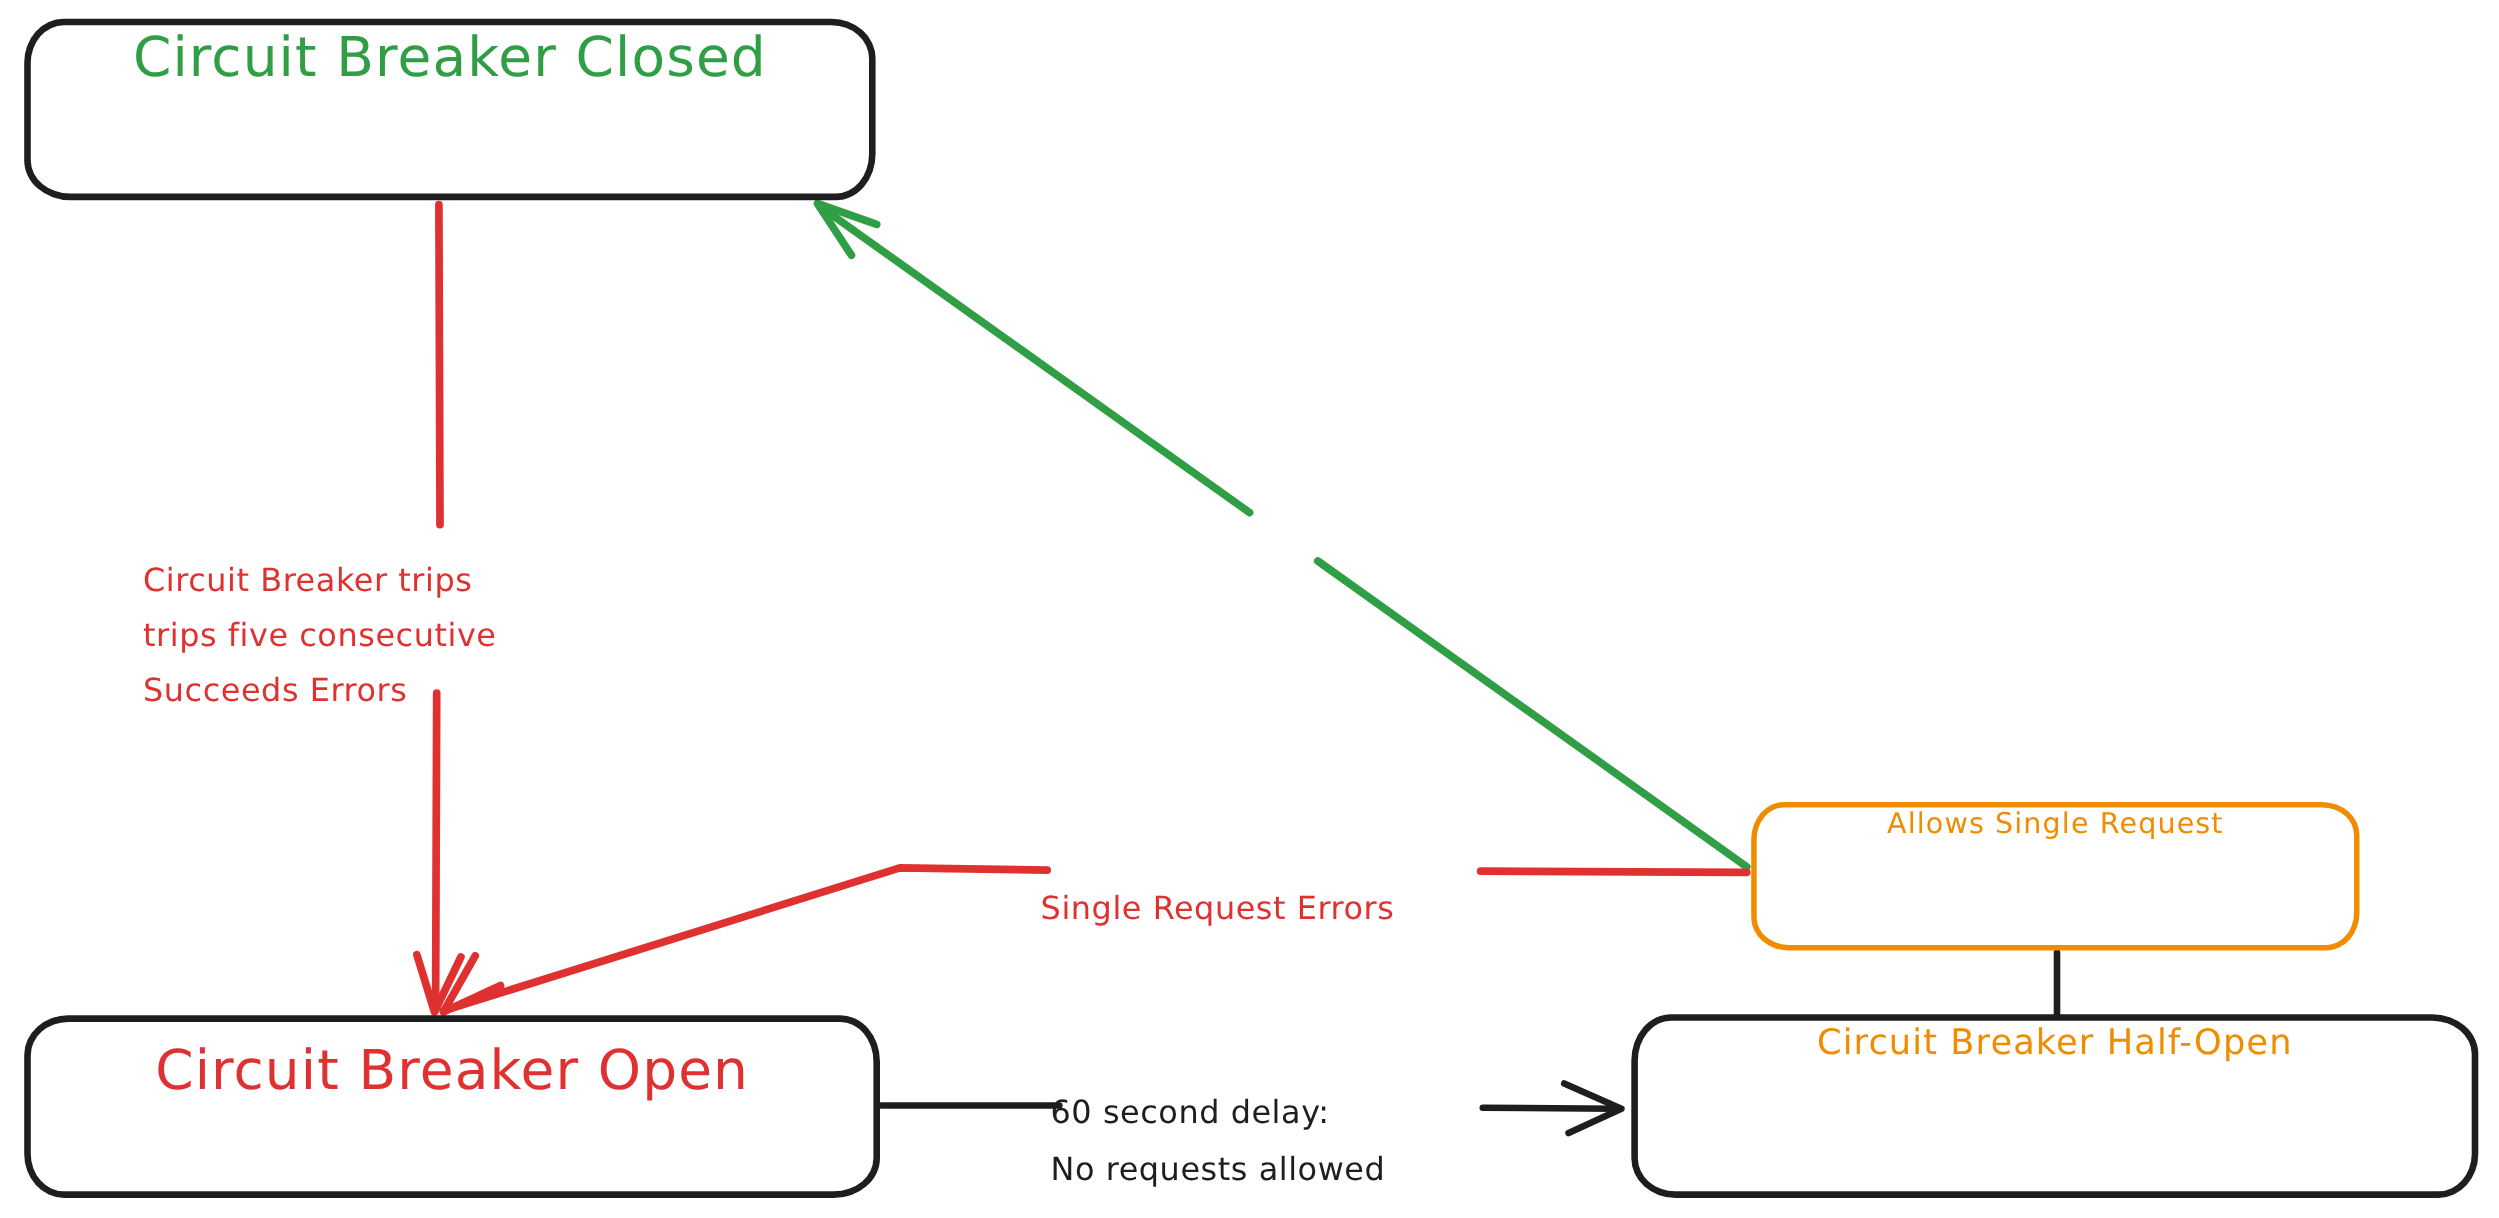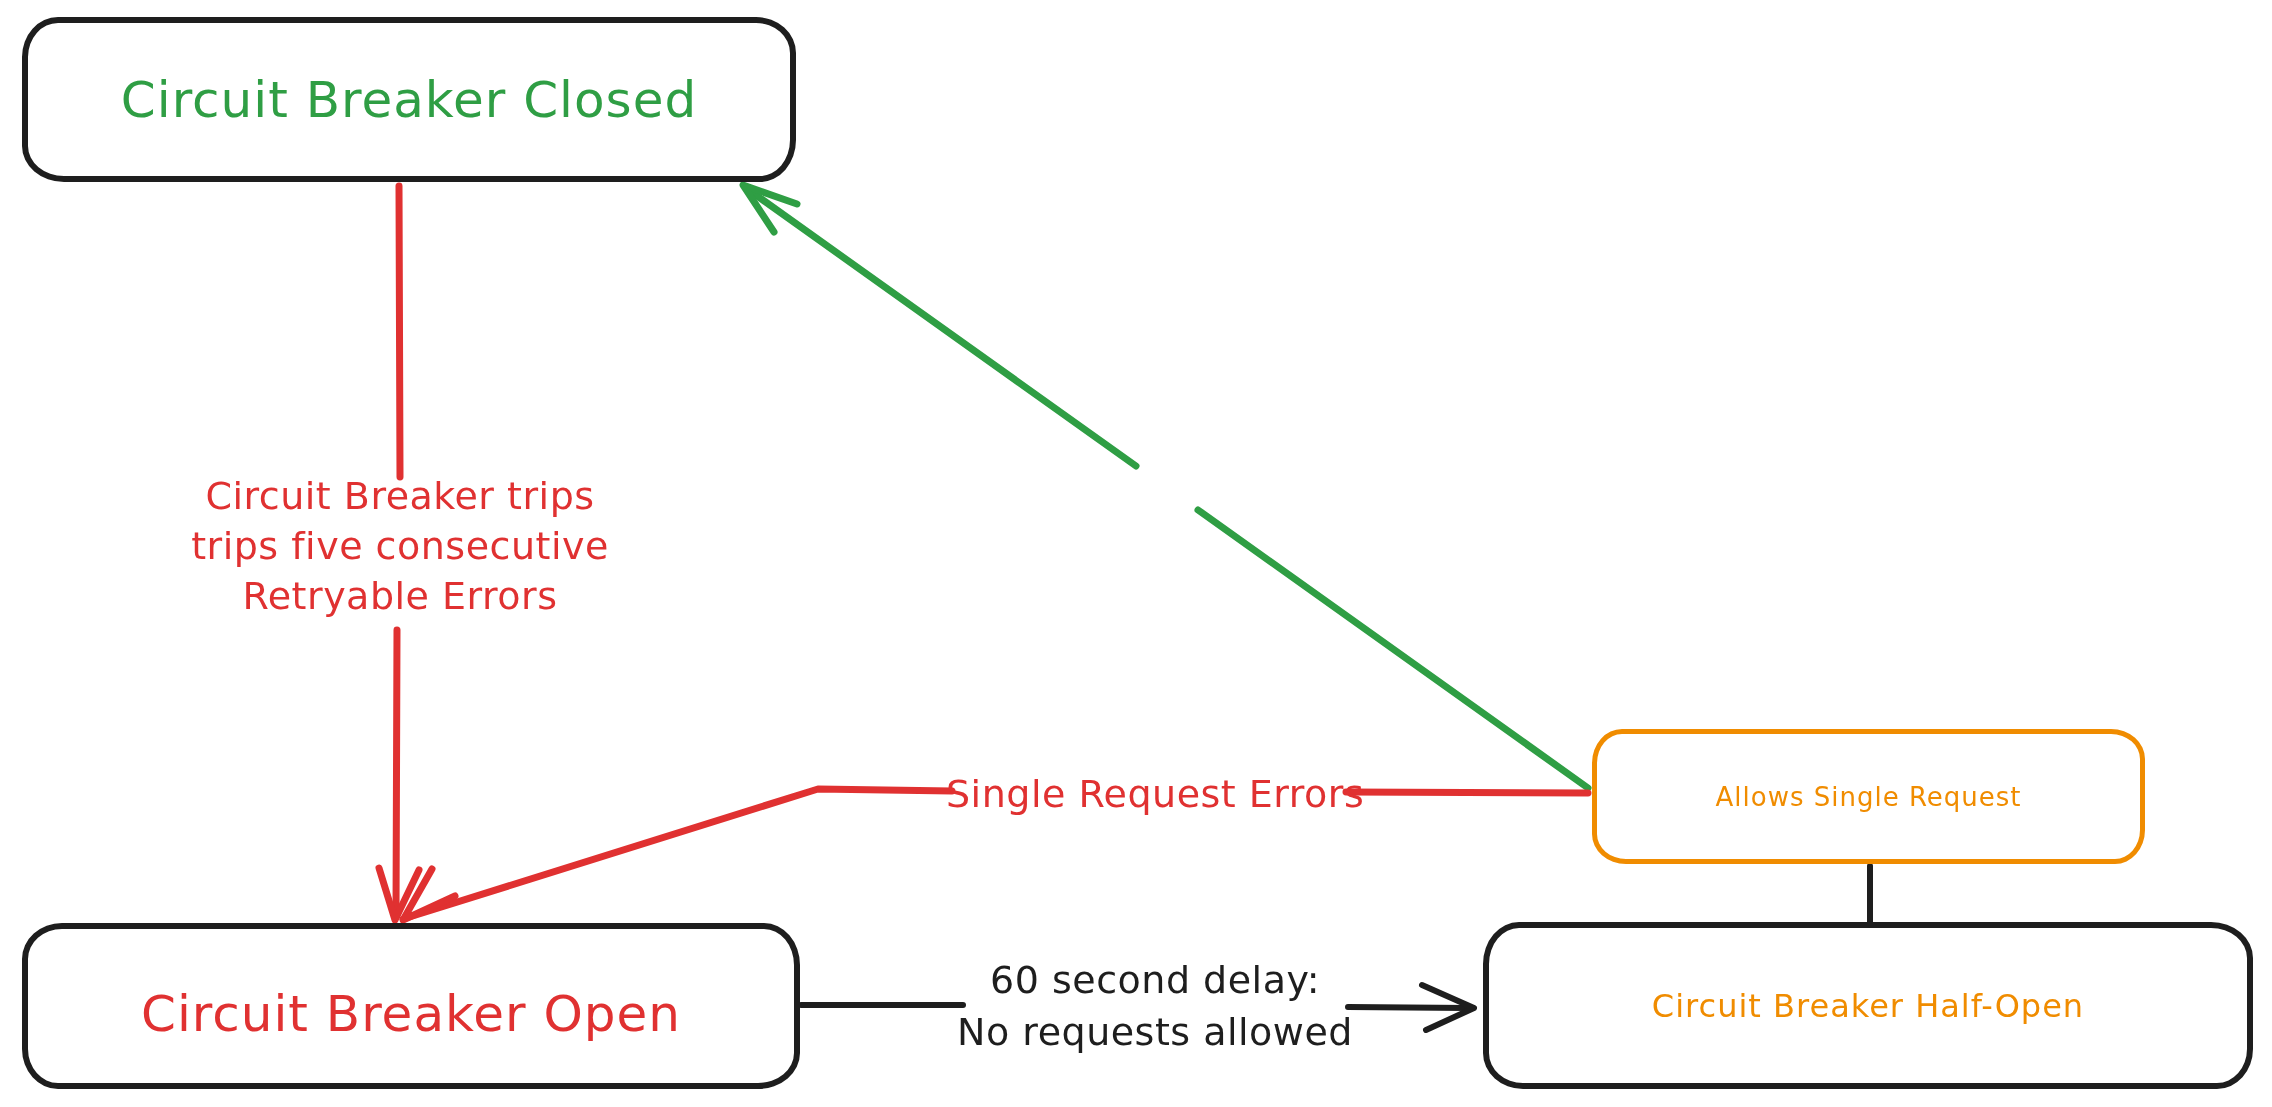--- a/index.html
+++ b/index.html
@@ -19,21 +19,21 @@
     position: absolute;
     left: 0; top: 0;
     width: 2272px;
     height: 1107px;
   }
   .node {
     position: absolute;
     background: #ffffff;
     border: 6px solid #1e1e1e;
     display: flex;
-    align-items: center;
+    align-items: flex-start;
     justify-content: center;
     box-sizing: border-box;
   }
   .node-label {
     font-size: 50px;
     letter-spacing: 1px;
     white-space: nowrap;
   }
   .node-closed {
     left: 22px; top: 17px;
@@ -55,24 +55,25 @@
   .node-half-open .node-label { color: #f08c00; font-size: 32px; }
   .node-allows {
     left: 1592px; top: 729px;
     width: 553px; height: 135px;
     border: 5px solid #f08c00;
     border-radius: 30px 34px 30px 34px / 34px 30px 34px 30px;
   }
   .node-allows .node-label { color: #f08c00; font-size: 26px; }
   .edge-label {
     position: absolute;
-    text-align: center;
-    font-size: 38px;
+    text-align: left;
+    font-size: 29px;
     letter-spacing: 0.5px;
     white-space: nowrap;
+    margin-top: 31px;
   }
   .edge-label .label-line { line-height: 50px; }
   .label-trip {
     left: 130px; top: 471px; width: 540px;
     color: #e03131;
   }
   .label-succeeds {
     left: 912px; top: 470px; width: 500px;
     color: #2f9e44;
   }
@@ -134,21 +135,21 @@
     <span class="node-label">Circuit Breaker Half-Open</span>
   </div>
 
   <div class="node node-allows">
     <span class="node-label">Allows Single Request</span>
   </div>
 
   <div class="edge-label label-trip">
     <div class="label-line">Circuit Breaker trips</div>
     <div class="label-line">trips five consecutive</div>
-    <div class="label-line">Retryable Errors</div>
+    <div class="label-line">Succeeds Errors</div>
   </div>
 
 
   <div class="edge-label label-fails">
     <div class="label-line">Single Request Errors</div>
   </div>
 
   <div class="edge-label label-delay">
     <div class="label-line">60 second delay:</div>
     <div class="label-line">No requests allowed</div>

